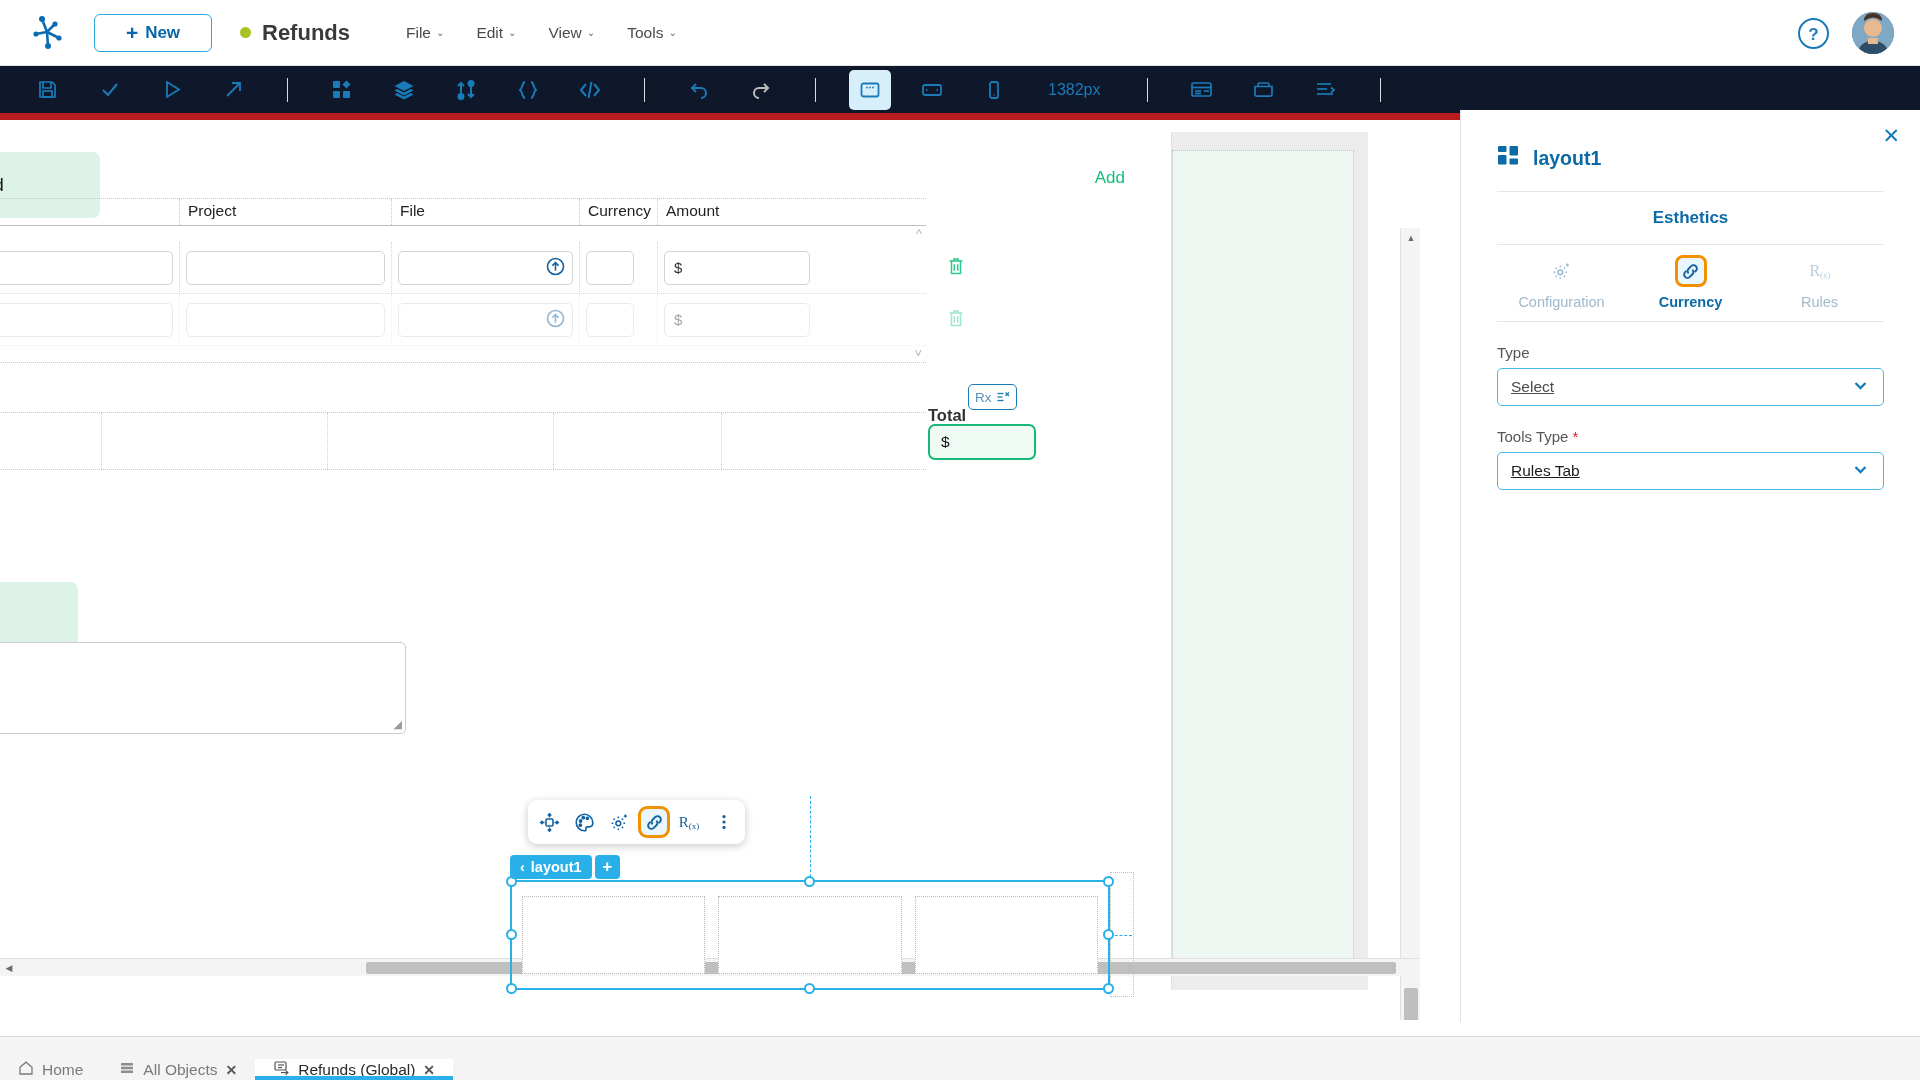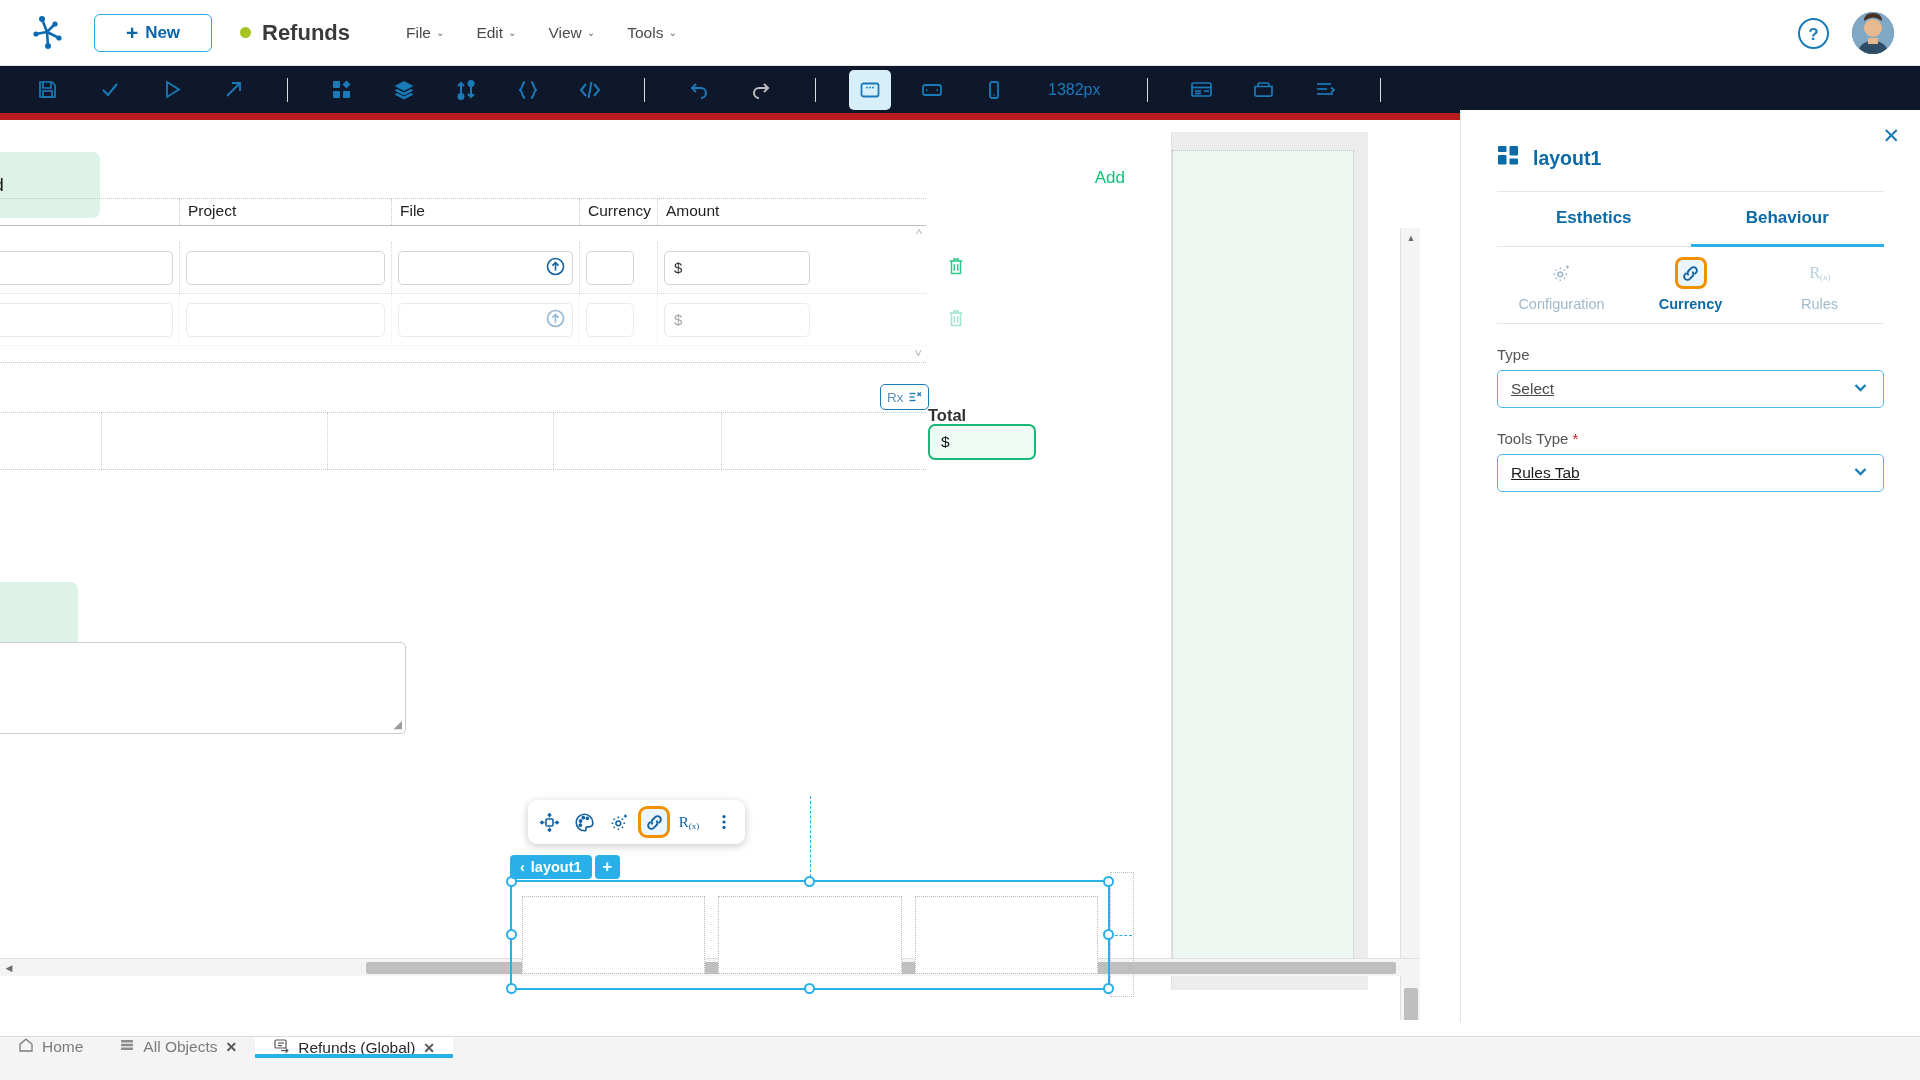--- a/index.html
+++ b/index.html
@@ -123,21 +123,21 @@
   .total-field{
     position:absolute; left:928px; top:292px; width:108px; height:36px;
     border:2px solid #17b978; border-radius:7px; background:#effaf4;
     display:flex; align-items:center; padding:0 11px; font-size:15.5px; color:#111;
   }
   .rx-badge{
     position:absolute; border:1.5px solid #1a7bb9; border-radius:5px; background:#fff;
     height:26px; padding:0 6px; display:flex; align-items:center; gap:4px;
     font-size:13.5px; color:#5b8fb3; cursor:pointer;
   }
-  .rx-badge.b-total{ left:880px; top:252px; }
+  .rx-badge.b-total{ left:968px; top:252px; }
 
   
   .ta-box{
     position:absolute; left:-110px; top:510px; width:516px; height:92px;
     border:1px solid #cdcdcd; border-radius:5px; background:#fff;
   }
   .ta-grip{ position:absolute; right:3px; bottom:2px; font-size:11px; color:#9a9a9a; }
 
   
   .float-tb{
@@ -244,21 +244,21 @@
   .rp-select{
     height:38px; border:1px solid #4bb6e8; border-radius:5px; background:#fff;
     display:flex; align-items:center; justify-content:space-between;
     padding:0 13px; font-size:15.5px; color:#4a4a4a; cursor:pointer;text-decoration:underline;
   }
   .rp-select.filled{ color:#1a1a1a; }
 
   
   .bottom-tabs{
     position:absolute; left:0; bottom:0; width:1920px; height:44px;
-    background:#f4f4f4; border-top:1px solid #dcdcdc; display:flex; align-items:flex-start;
+    background:#f4f4f4; border-top:1px solid #dcdcdc; display:flex; align-items:flex-end;
   }
   .btab{
     display:flex; align-items:center; gap:8px; padding:0 18px;
     font-size:15.5px; color:#7a7a7a; cursor:pointer; position:relative;
   }
   .btab.active{ background:#fff; color:#2a2a2a; }
   .btab.active:after{
     content:""; position:absolute; left:0; bottom:0; width:100%; height:4px; background:#29b0e8;
   }
   .btab .x{ font-size:14px; color:#555; font-weight:bold; }
@@ -695,21 +695,20 @@
         <rect x="12.5" y="14.5" width="8.5" height="6" rx="1"></rect>
       </svg>
     </span>
     <span>layout1</span>
   </div>
 
   <div class="rp-hr"></div>
 
   <div class="rp-tabs">
     <div class="rp-tab">Esthetics</div>
-    <div class="rp-tab active">Behaviour</div>
   </div>
 
   <div class="rp-subtabs">
     <div class="rp-sub">
       <span class="ico-wrap">
         <svg width="21" height="21" viewBox="0 0 21 21" fill="none" stroke="#9fb9cc" stroke-width="1.5">
           <circle cx="9.3" cy="11.3" r="2.4"></circle>
           <path d="M9.3 4.6v1.6M9.3 16.4v1.6M2.6 11.3h1.6M14.4 11.3H16M4.6 6.6l1.1 1.1M12.9 14.9l1.1 1.1M14 6.6l-1.1 1.1M5.7 14.9l-1.1 1.1"></path>
           <path d="M16.4 2.6v3M14.9 4.1h3" stroke-width="1.4"></path>
         </svg>

